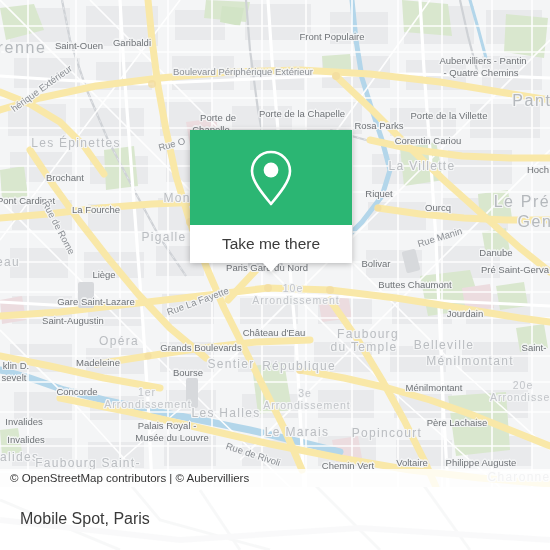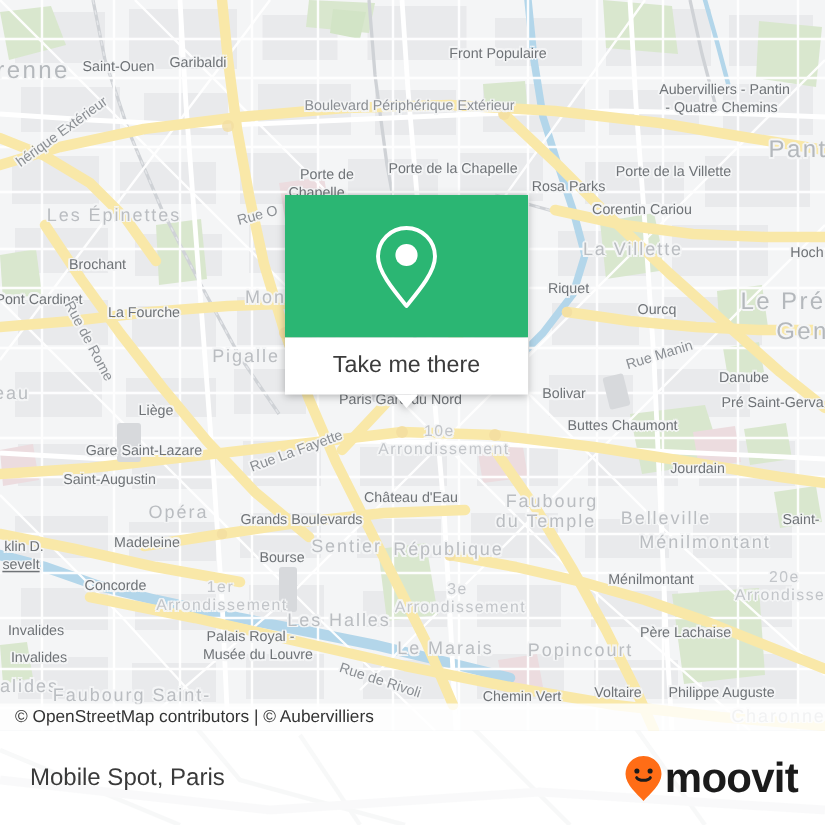--- a/index.html
+++ b/index.html
@@ -316,21 +316,21 @@
       </g>
     </svg>
 
     <div id="label-layer">
         <div class="map-label place-big" style="left: 22px; top: 48px;">renne</div>
         <div class="map-label poi" style="left: 79px; top: 46px;">Saint-Ouen</div>
         <div class="map-label poi" style="left: 132px; top: 43px;">Garibaldi</div>
         <div class="map-label poi" style="left: 332px; top: 37px;">Front Populaire</div>
         <div class="map-label poi" style="left: 483px; top: 61px;">Aubervilliers - Pantin</div>
         <div class="map-label poi" style="left: 481px; top: 73px;">- Quatre Chemins</div>
-        <div class="map-label street" style="left: 273px; top: 72px; text-align: right;">Boulevard Périphérique Extérieur</div>
+        <div class="map-label street" style="left: 243px; top: 72px; text-align: right;">Boulevard Périphérique Extérieur</div>
         <div class="map-label street" style="left: 42px; top: 89px; transform: translate(-50%, -50%) rotate(-36deg);">hérique Extérieur</div>
         <div class="map-label place-big" style="left: 532px; top: 101px;">Pant</div>
         <div class="map-label poi" style="left: 218px; top: 118px;">Porte de</div>
         <div class="map-label poi" style="left: 211px; top: 130px;">Chapelle</div>
         <div class="map-label poi" style="left: 302px; top: 114px;">Porte de la Chapelle</div>
         <div class="map-label poi" style="left: 449px; top: 116px;">Porte de la Villette</div>
         <div class="map-label poi" style="left: 379px; top: 126px;">Rosa Parks</div>
         <div class="map-label place" style="left: 76px; top: 144px;">Les Épinettes</div>
         <div class="map-label street" style="left: 172px; top: 145px; transform: translate(-50%, -50%) rotate(-15deg);">Rue O</div>
         <div class="map-label poi" style="left: 428px; top: 141px;">Corentin Cariou</div>
@@ -365,21 +365,21 @@
         <div class="map-label place" style="left: 368px; top: 335px;">Faubourg</div>
         <div class="map-label place" style="left: 364px; top: 348px;">du Temple</div>
         <div class="map-label place" style="left: 119px; top: 342px;">Opéra</div>
         <div class="map-label poi" style="left: 534px; top: 348px;">Saint-</div>
         <div class="map-label poi" style="left: 201px; top: 348px;">Grands Boulevards</div>
         <div class="map-label place" style="left: 470px; top: 362px;">Ménilmontant</div>
         <div class="map-label poi" style="left: 98px; top: 363px;">Madeleine</div>
         <div class="map-label place" style="left: 231px; top: 365px;">Sentier</div>
         <div class="map-label place" style="left: 299px; top: 367px;">République</div>
         <div class="map-label poi" style="left: 16px; top: 366px;">klin D.</div>
-        <div class="map-label poi" style="left: 14px; top: 378px; text-decoration: underline;">sevelt</div>
+        <div class="map-label poi" style="left: 14px; top: 378px;">sevelt</div>
         <div class="map-label poi" style="left: 188px; top: 373px;">Bourse</div>
         <div class="map-label poi" style="left: 434px; top: 388px;">Ménilmontant</div>
         <div class="map-label arr" style="left: 147px; top: 392px;">1er</div>
         <div class="map-label arr" style="left: 148px; top: 404px;">Arrondissement</div>
         <div class="map-label arr" style="left: 305px; top: 393px;">3e</div>
         <div class="map-label arr" style="left: 307px; top: 405px;">Arrondissement</div>
         <div class="map-label arr" style="left: 523px; top: 385px;">20e</div>
         <div class="map-label arr" style="left: 525px; top: 397px;">Arrondissem</div>
         <div class="map-label poi" style="left: 77px; top: 392px;">Concorde</div>
         <div class="map-label poi" style="left: 167px; top: 426px;">Palais Royal -</div>
@@ -426,23 +426,14 @@
         <path d="M420 480 L470 550"></path>
         <path d="M200 490 L240 550"></path>
       </g>
       <g stroke="#d5d8dc" fill="none" stroke-width="6">
         <path d="M0 520 L180 540 L360 528 L550 540"></path>
       </g>
     </svg>
 
     <div id="footer-title">Mobile Spot, Paris</div>
 
-    <div id="brand">
-      <svg id="brand-mark" width="26" height="32" viewBox="0 0 26 32">
-        <path d="M13 1 C6.4 1 1 6.4 1 13 C1 20 9 26.5 13 31 C17 26.5 25 20 25 13 C25 6.4 19.6 1 13 1 Z" fill="#ff6d16"></path>
-        <circle cx="8.6" cy="11" r="1.7" fill="#1b1b1b"></circle>
-        <circle cx="17.4" cy="11" r="1.7" fill="#1b1b1b"></circle>
-        <path d="M8.4 15.4 C10 17.8 16 17.8 17.6 15.4" stroke="#1b1b1b" stroke-width="1.9" fill="none" stroke-linecap="round"></path>
-      </svg>
-      <div id="brand-word">moovit</div>
-    </div>
   </div>
 </div>
 
 </body></html>

